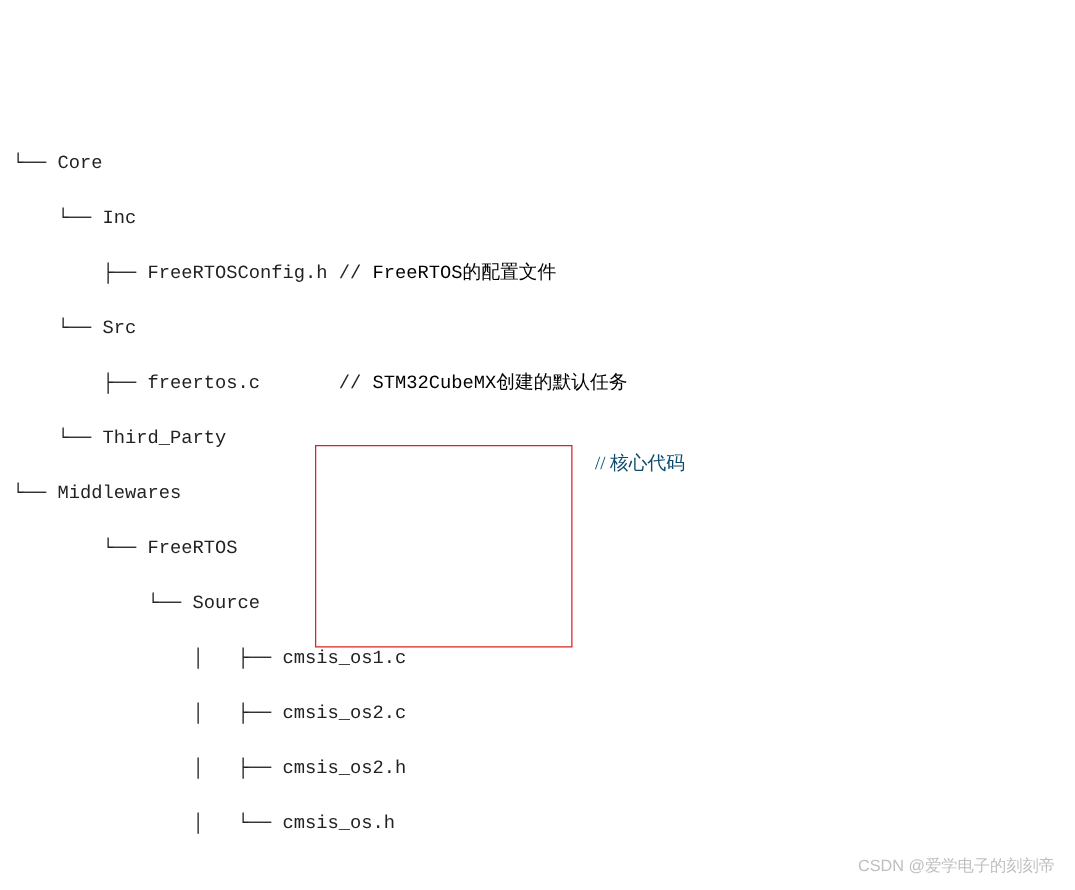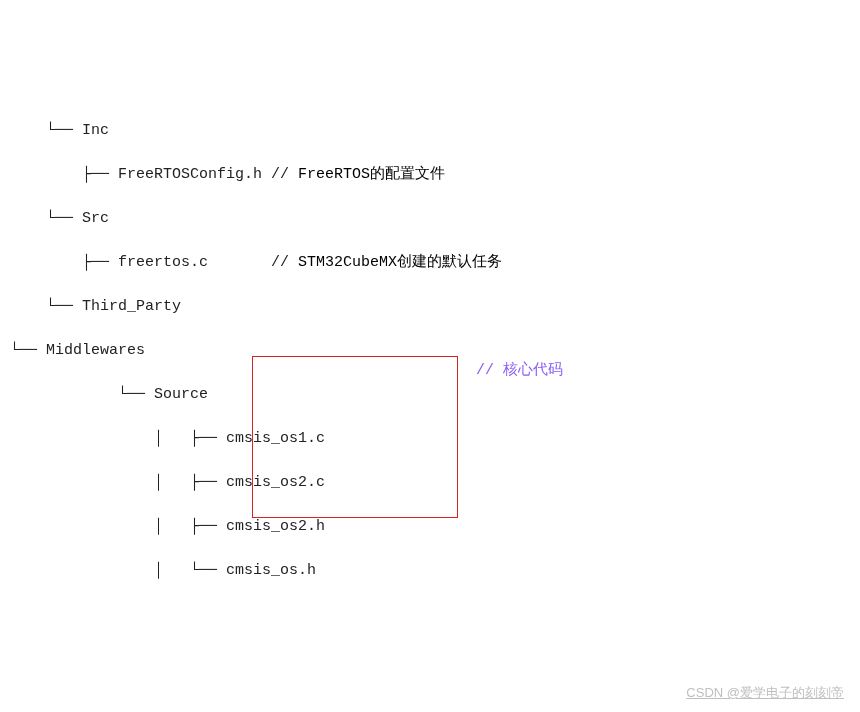--- a/index.html
+++ b/index.html
@@ -18,46 +18,47 @@
   }
   .line { white-space: pre; }
   .cmt { color: #000000; }
   .box {
     position: absolute;
     border: 1px solid #d92323;
     pointer-events: none;
   }
   .annot {
     position: absolute;
-    color: #8b5cf6;
-    font-family: Liberation Mono, monospace;
+    color: #0c4a6e;
+    font-family: Liberation Serif, serif;
     font-size: 15px;
   }
   .watermark {
     position: absolute;
     right: 16px;
     bottom: 8px;
     color: #bfbfbf;
     font-family: Arial, sans-serif;
     font-size: 13px;
-    text-decoration: underline;
   }
 </style>
 </head>
 <body>
 
 
 
 <div id="tree">
+<div class="line">└── Core</div>
 <div class="line">    └── Inc</div>
 <div class="line"><span>        ├── FreeRTOSConfig.h // </span><span class="cmt">FreeRTOS的配置文件</span></div>
 <div class="line">    └── Src</div>
 <div class="line"><span>        ├── freertos.c       // </span><span class="cmt">STM32CubeMX创建的默认任务</span></div>
 <div class="line">    └── Third_Party</div>
 <div class="line">└── Middlewares</div>
+<div class="line">        └── FreeRTOS</div>
 <div class="line">            └── Source</div>
 <div class="line">                │   ├── cmsis_os1.c</div>
 <div class="line">                │   ├── cmsis_os2.c</div>
 <div class="line">                │   ├── cmsis_os2.h</div>
 <div class="line">                │   └── cmsis_os.h</div>
 
 
 
 
 

